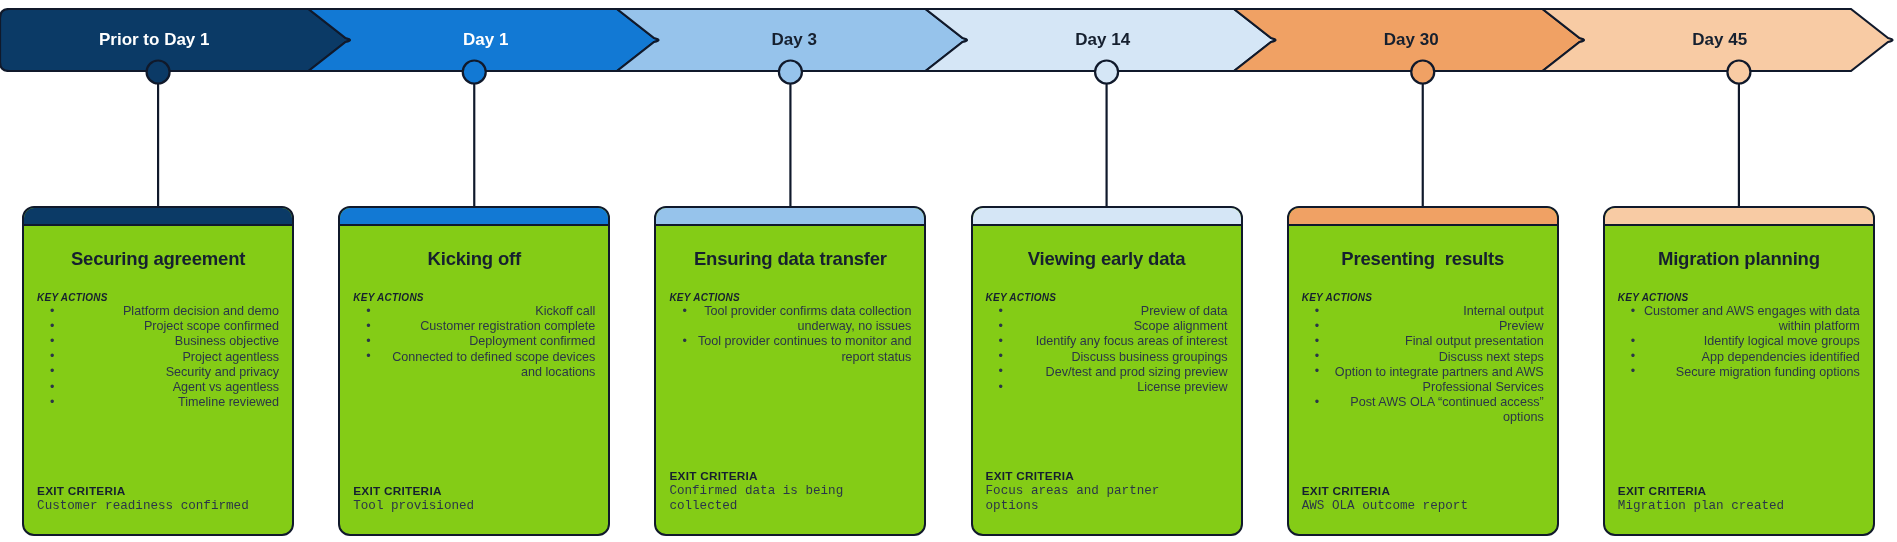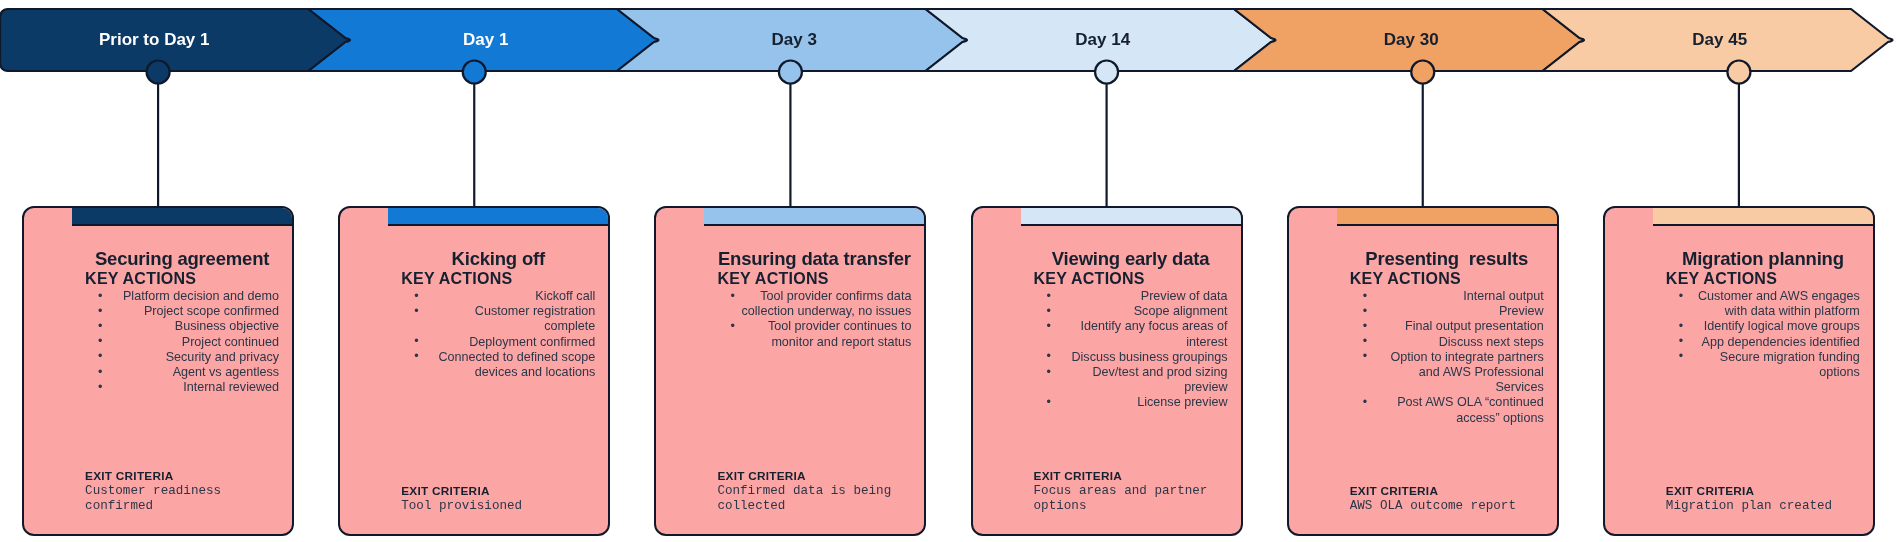--- a/index.html
+++ b/index.html
@@ -60,25 +60,24 @@
     display: flex;
     justify-content: center;
   }
   .card {
     position: relative;
     width: 272px;
     height: 330px;
     box-sizing: border-box;
     border: 2.2px solid #10192b;
     border-radius: 12px;
-    background: #fca5a5;
+    background: #84cc16;
     overflow: hidden;
     display: flex;
     flex-direction: column;
-    padding-left: 48px;
   }
   .card-topbar {
     height: 16px;
     width: 100%;
     flex: 0 0 auto;
     border-bottom: 2.2px solid #10192b;
   }
   .card-body {
     flex: 1 1 auto;
     position: relative;
@@ -88,24 +87,26 @@
     text-align: center;
     font-size: 18.5px;
     font-weight: bold;
     color: #16202f;
     letter-spacing: -0.2px;
     margin-top: 22px;
     margin-bottom: 0;
     white-space: pre;
   }
   .section-label {
-    font-size: 16px;
+    font-size: 10px;
     font-weight: bold;
     letter-spacing: 0.25px;
     color: #16202f;
+    margin-top: 22px;
+    font-style: italic;
   }
   ul.key-actions {
     list-style: none;
     margin: 1px 0 0 0;
     padding: 0 0 0 13px;
   }
   ul.key-actions li {
     position: relative;
     font-size: 12.6px;
     line-height: 15.2px;
@@ -181,24 +182,24 @@
     <div class="card-slot">
       <div class="card">
         <div class="card-topbar" style="background: rgb(11, 58, 102);"></div>
         <div class="card-body">
           <div class="card-title">Securing agreement</div>
           <div class="section-label">KEY ACTIONS</div>
           <ul class="key-actions">
             <li>Platform decision and demo</li>
             <li>Project scope confirmed</li>
             <li>Business objective</li>
-            <li>Project continued</li>
+            <li>Project agentless</li>
             <li>Security and privacy</li>
             <li>Agent vs agentless</li>
-            <li>Internal reviewed</li>
+            <li>Timeline reviewed</li>
           </ul>
           <div class="exit-block">
             <div class="exit-label">EXIT CRITERIA</div>
             <div class="exit-text">Customer readiness confirmed</div>
           </div>
         </div>
       </div>
     </div>
     <div class="card-slot">
       <div class="card">

